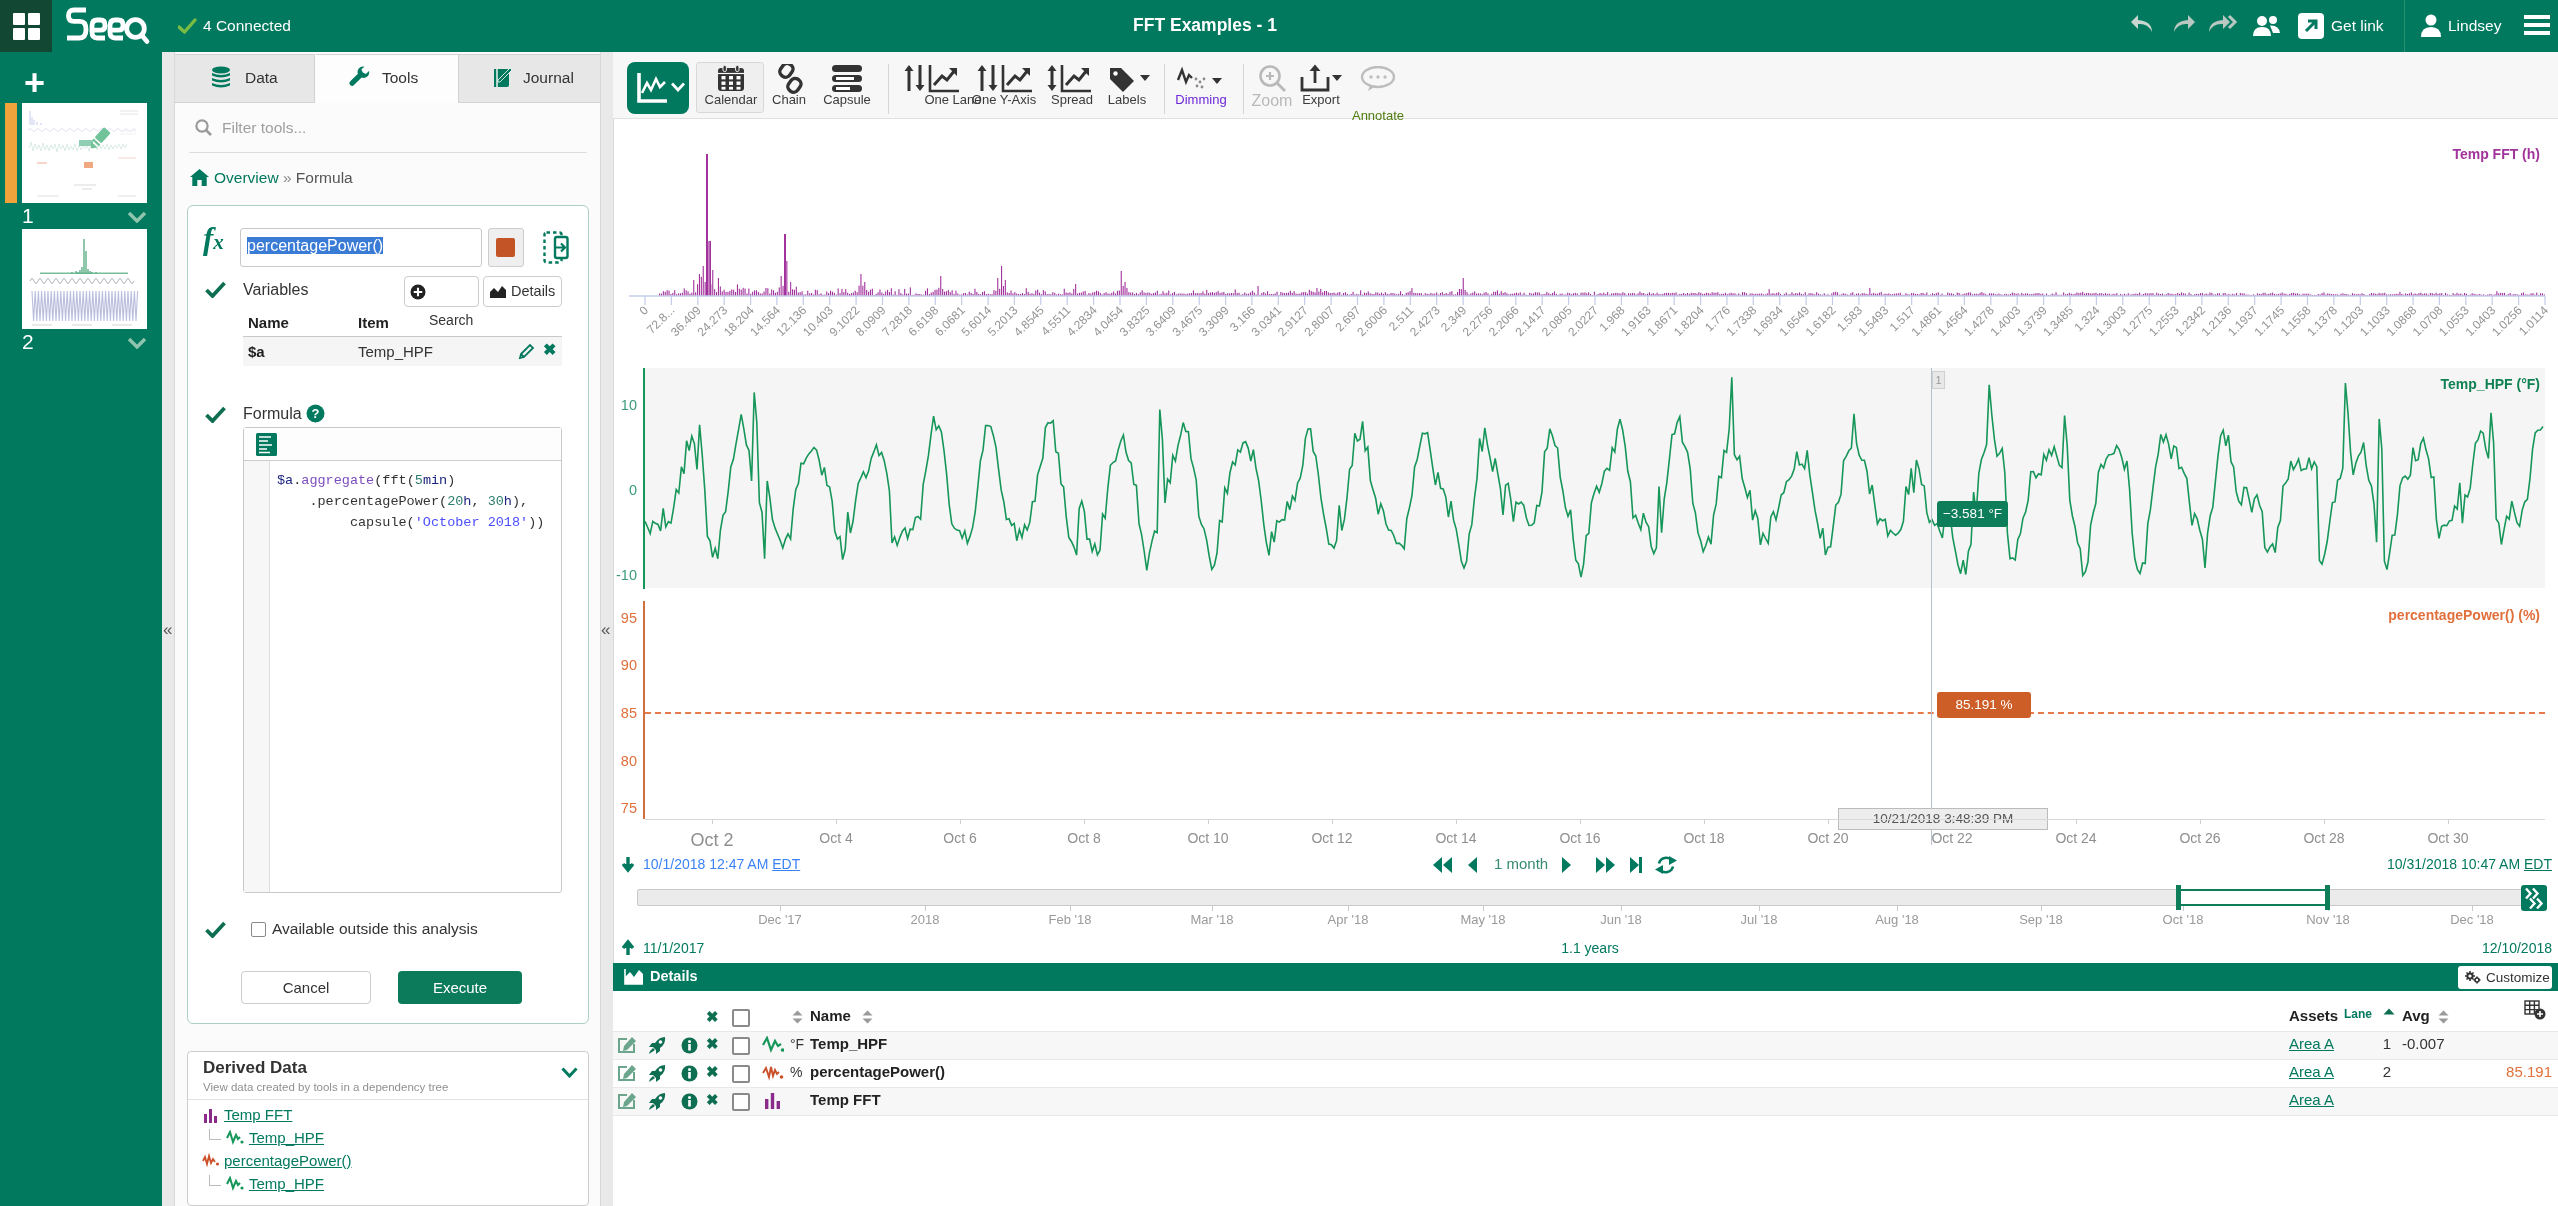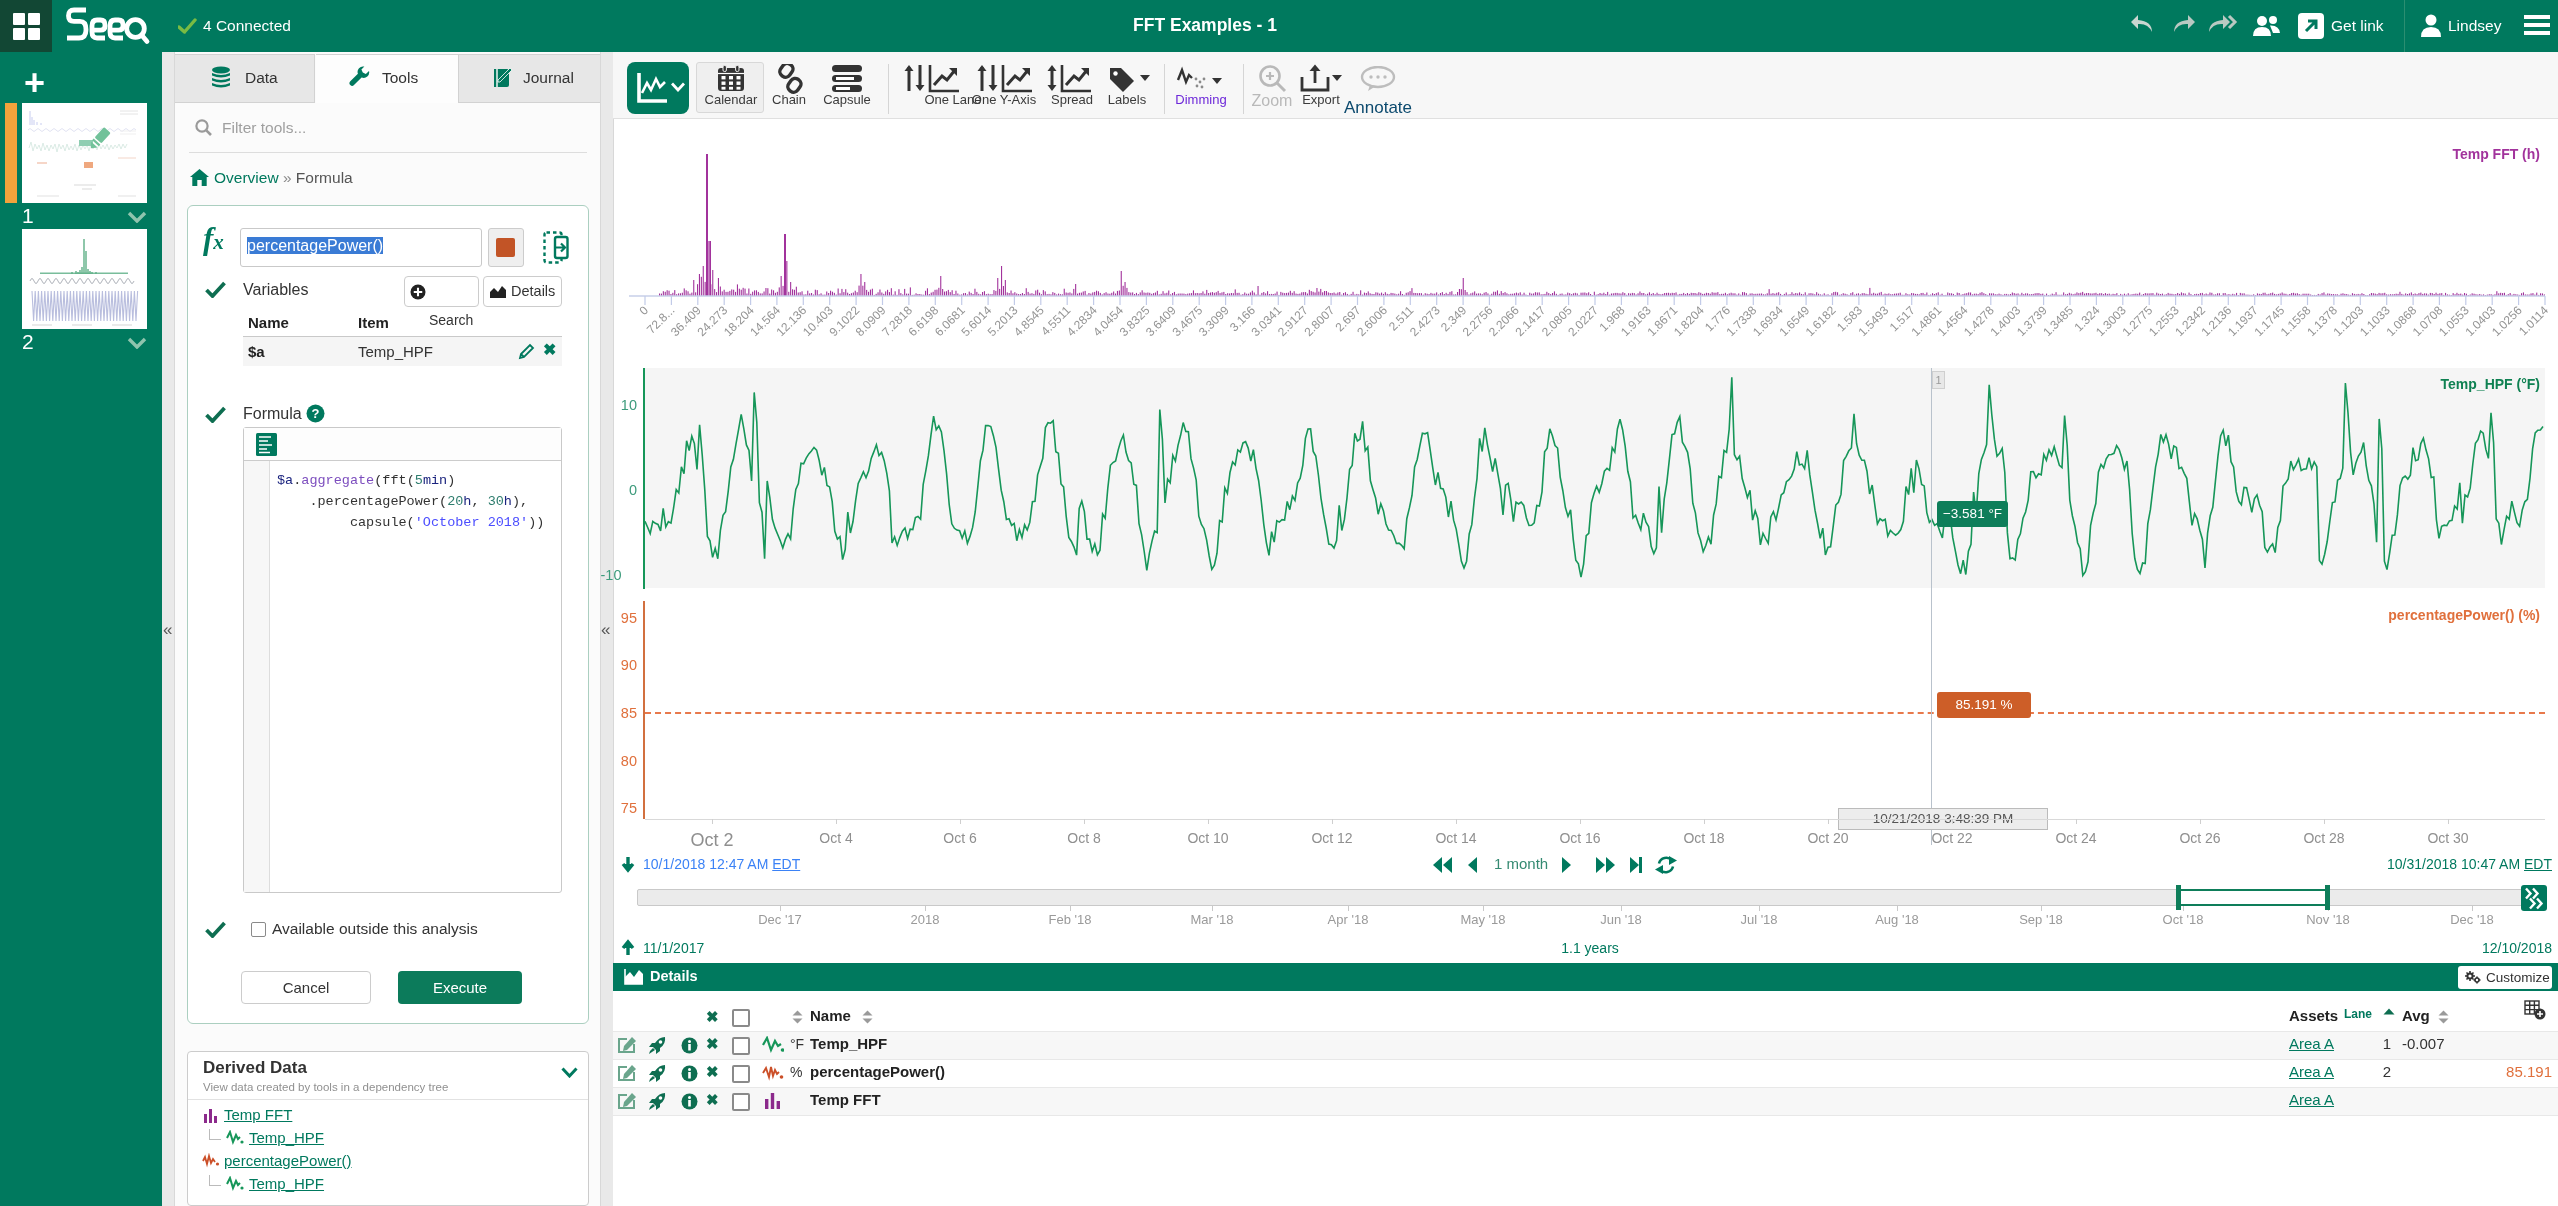--- a/index.html
+++ b/index.html
@@ -353,21 +353,21 @@
  <path d="M19,19 L27,27" stroke="#b9b9b9" stroke-width="3"></path>
  <path d="M8,12 L16,12 M12,8 L12,16" stroke="#b9b9b9" stroke-width="2.2"></path>
 </svg>
 <div class="abs" style="left:1271px;top:92px;width:100px;text-align:center;font-size:13px;color:#3b3b3b;">Export</div>
 <svg class="abs" style="left:1300px;top:63px;" width="42" height="30" viewBox="0 0 42 30">
  <path d="M2,14 L2,27 L28,27 L28,14" stroke="#333" stroke-width="2.8" fill="none"></path>
  <path d="M15,20 L15,4" stroke="#333" stroke-width="2.8" fill="none"></path>
  <path d="M9.5,8 L15,1.5 L20.5,8 Z" fill="#333"></path>
  <path d="M32,12 L42,12 L37,18 Z" fill="#333"></path>
 </svg>
-<div class="abs" style="left:1328px;top:98px;width:100px;text-align:center;font-size:17px;color:#0c4a6e;">Annotate</div>
+<div class="abs" style="left:1328px;top:108px;width:100px;text-align:center;font-size:13px;color:#4d7c0f;">Annotate</div>
 <svg class="abs" style="left:1360px;top:66px;" width="36" height="26" viewBox="0 0 36 26">
  <ellipse cx="18" cy="11" rx="16" ry="10" stroke="#bdbdbd" stroke-width="2.4" fill="none"></ellipse>
  <path d="M10,19 L8,25 L16,20" fill="#bdbdbd"></path>
  <g fill="#bdbdbd">
       <circle cx="11" cy="11" r="1.7"></circle>
       <circle cx="18" cy="11" r="1.7"></circle>
       <circle cx="25" cy="11" r="1.7"></circle>
     </g>
 </svg>
 
@@ -1519,21 +1519,21 @@
       <text transform="translate(1907.6,181) rotate(-45)" text-anchor="end" font-size="12" fill="#949494">1.0256</text>
       <text transform="translate(1934.0,181) rotate(-45)" text-anchor="end" font-size="12" fill="#949494">1.0114</text>
     </g>
 </svg>
 <div class="abs" style="left:2380px;top:146px;width:160px;text-align:right;font-size:14px;font-weight:bold;color:#a2339c;">Temp FFT (h)</div>
 
 <div class="abs" style="left:645px;top:368px;width:1900px;height:220px;background:#f5f5f5;"></div>
 <div class="abs" style="left:643px;top:368px;width:2px;height:221px;background:#169659;"></div>
 <div class="abs" style="left:585px;top:397px;width:52px;text-align:right;font-size:14.5px;color:#3d9b7c;">10</div>
 <div class="abs" style="left:585px;top:482px;width:52px;text-align:right;font-size:14.5px;color:#3d9b7c;">0</div>
-<div class="abs" style="left:585px;top:567px;width:52px;text-align:center;font-size:14.5px;color:#3d9b7c;">-10</div>
+<div class="abs" style="left:585px;top:567px;width:52px;text-align:right;font-size:14.5px;color:#3d9b7c;">-10</div>
 <svg class="abs" style="left:645px;top:368px;" width="1900" height="220" viewBox="0 0 1900 220">
  <polyline points="0.0,153.2 2.6,159.2 5.2,165.6 7.8,153.3 10.4,155.3 13.0,156.4 15.6,162.9 18.2,140.3 20.8,158.9 23.4,153.7 26.0,155.1 28.6,140.0 31.2,121.6 33.8,125.0 36.4,98.8 39.0,105.7 41.6,72.8 44.2,82.5 46.8,68.2 49.4,75.6 52.0,101.5 54.6,56.9 57.2,86.8 59.8,122.1 62.4,168.4 65.0,172.8 67.6,189.4 70.2,180.4 72.8,190.8 75.4,162.4 78.0,147.4 80.6,143.7 83.2,123.3 85.8,98.9 88.4,91.3 91.0,75.8 93.6,61.4 96.2,46.4 98.8,60.6 101.4,76.9 104.0,82.5 106.6,113.0 109.2,24.4 111.8,54.3 114.4,134.7 117.0,144.2 119.6,190.6 122.2,113.0 124.8,129.4 127.4,151.3 130.0,159.9 132.6,166.3 135.2,172.5 137.8,179.9 140.4,171.4 143.0,165.9 145.6,170.9 148.2,140.8 150.8,121.4 153.4,115.6 156.0,95.2 158.6,95.8 161.2,90.2 163.8,85.9 166.4,83.0 169.0,79.4 171.6,82.1 174.2,92.5 176.8,107.2 179.4,99.4 182.0,117.5 184.6,118.9 187.2,133.7 189.8,163.3 192.4,171.1 195.0,168.7 197.6,191.6 200.2,181.5 202.8,144.1 205.4,165.0 208.0,153.5 210.6,132.7 213.2,115.4 215.8,109.8 218.4,103.8 221.0,109.7 223.6,103.1 226.2,90.4 228.8,83.9 231.4,76.7 234.0,87.6 236.6,84.5 239.2,92.7 241.8,105.4 244.4,122.8 247.0,175.0 249.6,168.8 252.2,177.4 254.8,169.6 257.4,163.2 260.0,160.0 262.6,170.5 265.2,161.2 267.8,161.6 270.4,149.6 273.0,148.4 275.6,151.2 278.2,116.4 280.8,102.9 283.4,87.7 286.0,66.8 288.6,48.1 291.2,61.8 293.8,58.0 296.4,64.0 299.0,82.7 301.6,105.9 304.2,136.5 306.8,155.8 309.4,160.3 312.0,162.1 314.6,162.7 317.2,170.2 319.8,163.0 322.4,175.3 325.0,168.4 327.6,159.4 330.2,144.0 332.8,118.9 335.4,92.7 338.0,82.2 340.6,57.5 343.2,57.6 345.8,58.5 348.4,67.7 351.0,79.4 353.6,101.4 356.2,122.2 358.8,133.7 361.4,151.4 364.0,150.7 366.6,157.4 369.2,155.4 371.8,172.7 374.4,161.5 377.0,169.6 379.6,156.8 382.2,162.0 384.8,154.4 387.4,133.7 390.0,133.3 392.6,106.8 395.2,98.4 397.8,90.3 400.4,59.6 403.0,54.7 405.6,55.2 408.2,52.7 410.8,83.8 413.4,85.2 416.0,116.0 418.6,118.9 421.2,148.3 423.8,169.4 426.4,173.5 429.0,179.1 431.6,187.1 434.2,140.5 436.8,133.1 439.4,143.6 442.0,171.1 444.6,171.1 447.2,183.5 449.8,175.9 452.4,186.8 455.0,182.2 457.6,146.1 460.2,150.2 462.8,120.3 465.4,97.3 468.0,94.5 470.6,92.9 473.2,81.9 475.8,73.0 478.4,67.0 481.0,84.0 483.6,92.5 486.2,94.9 488.8,116.3 491.4,117.4 494.0,155.6 496.6,166.6 499.2,183.5 501.8,202.3 504.4,185.1 507.0,173.1 509.6,163.1 512.2,164.7 514.8,41.5 517.4,71.4 520.0,134.9 522.6,111.1 525.2,114.7 527.8,87.4 530.4,93.1 533.0,77.3 535.6,67.3 538.2,54.6 540.8,63.4 543.4,63.7 546.0,90.7 548.6,100.1 551.2,112.1 553.8,148.2 556.4,156.5 559.0,160.7 561.6,171.8 564.2,188.0 566.8,201.4 569.4,197.2 572.0,185.2 574.6,152.5 577.2,154.0 579.8,119.9 582.4,125.4 585.0,104.5 587.6,94.0 590.2,97.0 592.8,81.9 595.4,84.0 598.0,74.9 600.6,73.7 603.2,80.1 605.8,93.0 608.4,81.6 611.0,100.3 613.6,112.5 616.2,132.5 618.8,156.6 621.4,174.8 624.0,187.3 626.6,163.6 629.2,174.1 631.8,152.7 634.4,154.1 637.0,151.7 639.6,152.0 642.2,133.4 644.8,141.7 647.4,128.0 650.0,132.4 652.6,114.9 655.2,110.1 657.8,97.5 660.4,70.4 663.0,61.1 665.6,60.8 668.2,83.4 670.8,88.0 673.4,107.0 676.0,130.3 678.6,146.4 681.2,160.0 683.8,176.1 686.4,176.7 689.0,180.1 691.6,172.6 694.2,137.3 696.8,162.5 699.4,151.4 702.0,129.8 704.6,101.3 707.2,97.5 709.8,65.3 712.4,73.0 715.0,71.2 717.6,53.4 720.2,82.8 722.8,79.1 725.4,112.8 728.0,121.7 730.6,130.0 733.2,146.2 735.8,135.8 738.4,142.7 741.0,156.0 743.6,162.0 746.2,162.5 748.8,167.7 751.4,175.5 754.0,175.2 756.6,177.3 759.2,180.8 761.8,150.7 764.4,139.9 767.0,127.5 769.6,99.0 772.2,91.5 774.8,78.2 777.4,65.3 780.0,65.8 782.6,64.6 785.2,82.2 787.8,100.1 790.4,117.0 793.0,104.3 795.6,120.4 798.2,121.0 800.8,129.1 803.4,149.0 806.0,133.2 808.6,152.2 811.2,161.1 813.8,176.6 816.4,193.3 819.0,200.0 821.6,193.2 824.2,166.0 826.8,156.7 829.4,130.5 832.0,110.6 834.6,70.3 837.2,83.5 839.8,59.9 842.4,76.6 845.0,89.7 847.6,103.5 850.2,90.5 852.8,105.7 855.4,120.3 858.0,147.0 860.6,117.2 863.2,115.3 865.8,131.6 868.4,153.6 871.0,134.2 873.6,136.0 876.2,134.0 878.8,137.4 881.4,150.0 884.0,157.5 886.6,157.3 889.2,154.9 891.8,137.5 894.4,138.1 897.0,123.8 899.6,83.9 902.2,80.2 904.8,60.8 907.4,67.7 910.0,77.5 912.6,80.0 915.2,109.1 917.8,122.5 920.4,139.5 923.0,148.4 925.6,141.9 928.2,171.1 930.8,192.3 933.4,195.9 936.0,209.2 938.6,196.1 941.2,167.7 943.8,165.3 946.4,134.7 949.0,125.5 951.6,118.3 954.2,124.4 956.8,115.7 959.4,103.2 962.0,100.3 964.6,102.3 967.2,79.7 969.8,84.1 972.4,61.0 975.0,51.1 977.6,61.7 980.2,78.4 982.8,103.3 985.4,113.7 988.0,150.0 990.6,147.3 993.2,155.1 995.8,161.7 998.4,145.1 1001.0,154.1 1003.6,158.5 1006.2,178.5 1008.8,185.6 1011.4,179.7 1014.0,118.6 1016.6,164.8 1019.2,131.2 1021.8,114.8 1024.4,91.2 1027.0,66.6 1029.6,65.8 1032.2,54.3 1034.8,48.6 1037.4,74.2 1040.0,78.6 1042.6,84.3 1045.2,100.9 1047.8,135.2 1050.4,144.9 1053.0,164.9 1055.6,172.5 1058.2,183.7 1060.8,177.6 1063.4,169.0 1066.0,176.1 1068.6,147.0 1071.2,135.9 1073.8,108.2 1076.4,109.6 1079.0,82.5 1081.6,84.4 1084.2,61.0 1086.8,9.3 1089.4,86.7 1092.0,91.8 1094.6,88.2 1097.2,110.5 1099.8,119.5 1102.4,129.5 1105.0,122.2 1107.6,152.1 1110.2,142.7 1112.8,150.5 1115.4,176.8 1118.0,165.3 1120.6,170.5 1123.2,175.4 1125.8,149.0 1128.4,143.6 1131.0,151.9 1133.6,140.0 1136.2,126.9 1138.8,124.7 1141.4,113.7 1144.0,111.7 1146.6,108.1 1149.2,101.1 1151.8,83.7 1154.4,97.0 1157.0,96.1 1159.6,100.6 1162.2,82.4 1164.8,106.9 1167.4,124.2 1170.0,142.2 1172.6,155.5 1175.2,170.3 1177.8,160.1 1180.4,187.0 1183.0,179.2 1185.6,178.7 1188.2,158.4 1190.8,137.0 1193.4,134.3 1196.0,126.4 1198.6,92.5 1201.2,88.3 1203.8,82.8 1206.4,80.0 1209.0,45.8 1211.6,75.7 1214.2,87.2 1216.8,92.3 1219.4,92.2 1222.0,103.2 1224.6,126.0 1227.2,117.0 1229.8,136.8 1232.4,155.9 1235.0,150.8 1237.6,152.7 1240.2,151.2 1242.8,168.1 1245.4,162.4 1248.0,165.0 1250.6,167.2 1253.2,165.1 1255.8,161.6 1258.4,153.3 1261.0,118.5 1263.6,126.6 1266.2,100.3 1268.8,124.7 1271.4,92.0 1274.0,100.9 1276.6,116.5 1279.2,117.9 1281.8,144.6 1284.4,154.3 1287.0,151.6 1289.6,157.3 1292.2,155.5 1294.8,163.2 1297.4,170.0 1300.0,146.7 1302.6,142.0 1305.2,148.5 1307.8,169.9 1310.4,183.1 1313.0,197.0 1315.6,205.7 1318.2,192.2 1320.8,206.5 1323.4,183.2 1326.0,176.3 1328.6,124.1 1331.2,146.2 1333.8,105.5 1336.4,91.4 1339.0,84.7 1341.6,76.5 1344.2,16.9 1346.8,46.7 1349.4,71.2 1352.0,88.2 1354.6,85.3 1357.2,80.4 1359.8,104.5 1362.4,164.9 1365.0,190.7 1367.6,190.0 1370.2,192.1 1372.8,171.4 1375.4,165.8 1378.0,150.2 1380.6,144.0 1383.2,132.1 1385.8,103.8 1388.4,103.6 1391.0,109.7 1393.6,105.8 1396.2,106.9 1398.8,86.4 1401.4,92.3 1404.0,81.8 1406.6,87.4 1409.2,78.7 1411.8,88.3 1414.4,97.4 1417.0,99.6 1419.6,47.5 1422.2,77.4 1424.8,132.1 1427.4,148.0 1430.0,158.5 1432.6,174.7 1435.2,180.6 1437.8,207.5 1440.4,203.6 1443.0,193.8 1445.6,157.3 1448.2,145.0 1450.8,135.5 1453.4,104.2 1456.0,96.5 1458.6,99.9 1461.2,90.8 1463.8,86.7 1466.4,86.5 1469.0,85.3 1471.6,77.6 1474.2,81.6 1476.8,89.8 1479.4,101.3 1482.0,93.0 1484.6,121.6 1487.2,165.5 1489.8,190.5 1492.4,201.5 1495.0,205.5 1497.6,195.0 1500.2,195.5 1502.8,155.6 1505.4,141.7 1508.0,119.7 1510.6,98.8 1513.2,86.1 1515.8,66.4 1518.4,74.1 1521.0,66.7 1523.6,76.1 1526.2,90.9 1528.8,77.9 1531.4,79.4 1534.0,100.6 1536.6,99.3 1539.2,105.3 1541.8,110.3 1544.4,134.2 1547.0,157.4 1549.6,145.6 1552.2,150.8 1554.8,162.3 1557.4,171.2 1560.0,200.0 1562.6,165.1 1565.2,147.8 1567.8,139.3 1570.4,113.3 1573.0,87.8 1575.6,67.9 1578.2,62.2 1580.8,77.8 1583.4,67.2 1586.0,93.7 1588.6,99.0 1591.2,123.7 1593.8,133.3 1596.4,136.8 1599.0,119.4 1601.6,119.7 1604.2,131.7 1606.8,144.3 1609.4,130.8 1612.0,126.9 1614.6,137.2 1617.2,143.7 1619.8,179.4 1622.4,184.1 1625.0,178.9 1627.6,175.9 1630.2,184.6 1632.8,159.4 1635.4,152.5 1638.0,118.1 1640.6,115.1 1643.2,111.0 1645.8,93.0 1648.4,101.6 1651.0,96.8 1653.6,91.1 1656.2,102.6 1658.8,101.1 1661.4,100.7 1664.0,89.6 1666.6,100.7 1669.2,94.0 1671.8,98.7 1674.4,192.4 1677.0,196.1 1679.6,186.5 1682.2,173.5 1684.8,153.5 1687.4,134.6 1690.0,133.9 1692.6,112.2 1695.2,110.4 1697.8,100.1 1700.4,15.0 1703.0,44.9 1705.6,84.6 1708.2,106.9 1710.8,95.3 1713.4,88.1 1716.0,84.2 1718.6,74.5 1721.2,97.6 1723.8,112.3 1726.4,117.8 1729.0,136.2 1731.6,174.2 1734.2,50.9 1736.8,80.8 1739.4,193.2 1742.0,201.6 1744.6,185.4 1747.2,167.2 1749.8,167.0 1752.4,146.9 1755.0,117.6 1757.6,110.1 1760.2,108.1 1762.8,111.1 1765.4,107.2 1768.0,79.7 1770.6,92.7 1773.2,91.7 1775.8,75.6 1778.4,70.2 1781.0,81.8 1783.6,90.8 1786.2,109.5 1788.8,108.9 1791.4,151.6 1794.0,170.4 1796.6,158.3 1799.2,157.2 1801.8,157.7 1804.4,152.9 1807.0,152.4 1809.6,138.0 1812.2,141.0 1814.8,114.8 1817.4,155.3 1820.0,127.0 1822.6,129.0 1825.2,120.2 1827.8,96.0 1830.4,75.3 1833.0,71.7 1835.6,63.1 1838.2,65.1 1840.8,81.2 1843.4,90.4 1846.0,44.9 1848.6,74.8 1851.2,150.9 1853.8,155.2 1856.4,176.5 1859.0,161.8 1861.6,148.2 1864.2,151.2 1866.8,133.1 1869.4,144.1 1872.0,154.6 1874.6,158.3 1877.2,142.1 1879.8,133.8 1882.4,131.4 1885.0,110.4 1887.6,80.9 1890.2,65.0 1892.8,62.3 1895.4,62.1 1898.0,58.6" fill="none" stroke="#169659" stroke-width="1.6"></polyline>
 </svg>
 <div class="abs" style="left:2380px;top:376px;width:160px;text-align:right;font-size:14px;font-weight:bold;color:#0f8152;">Temp_HPF (°F)</div>
 
 <div class="abs" style="left:643px;top:601px;width:2px;height:218px;background:#d2703f;"></div>
 <div class="abs" style="left:585px;top:610px;width:52px;text-align:right;font-size:14.5px;color:#e0703c;">95</div>
 <div class="abs" style="left:585px;top:657px;width:52px;text-align:right;font-size:14.5px;color:#e0703c;">90</div>
 <div class="abs" style="left:585px;top:705px;width:52px;text-align:right;font-size:14.5px;color:#e0703c;">85</div>
 <div class="abs" style="left:585px;top:753px;width:52px;text-align:right;font-size:14.5px;color:#e0703c;">80</div>

